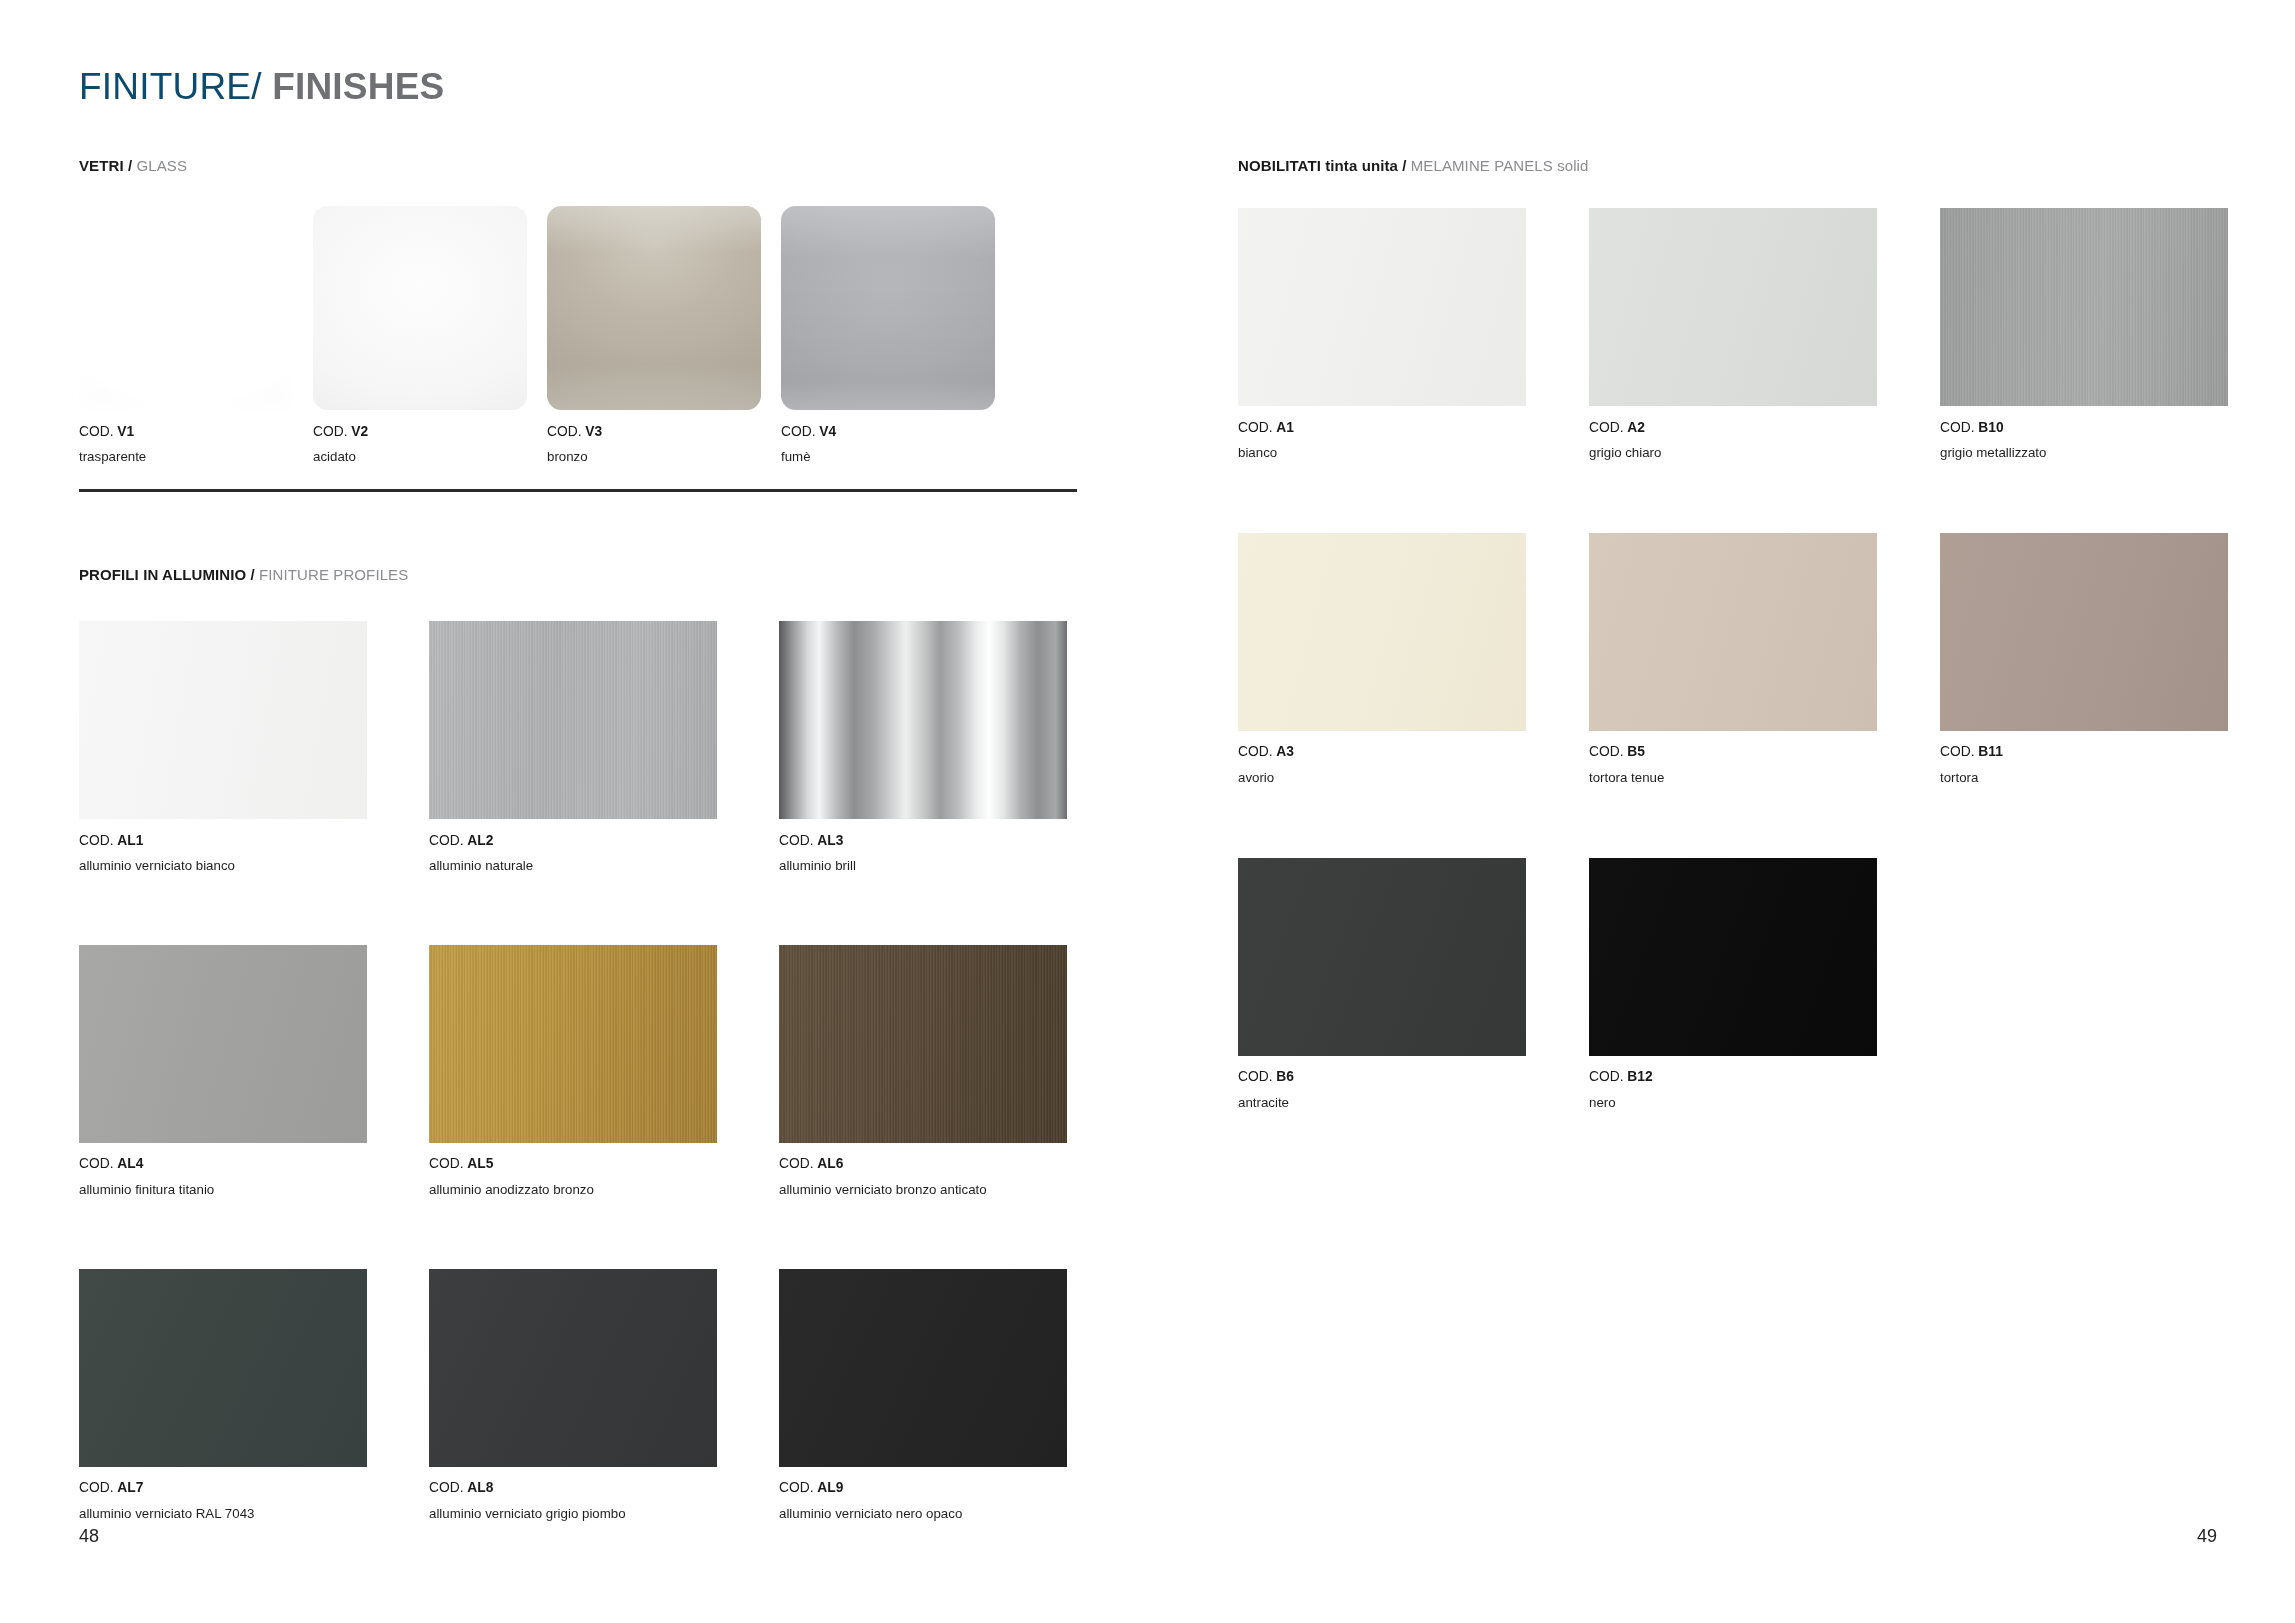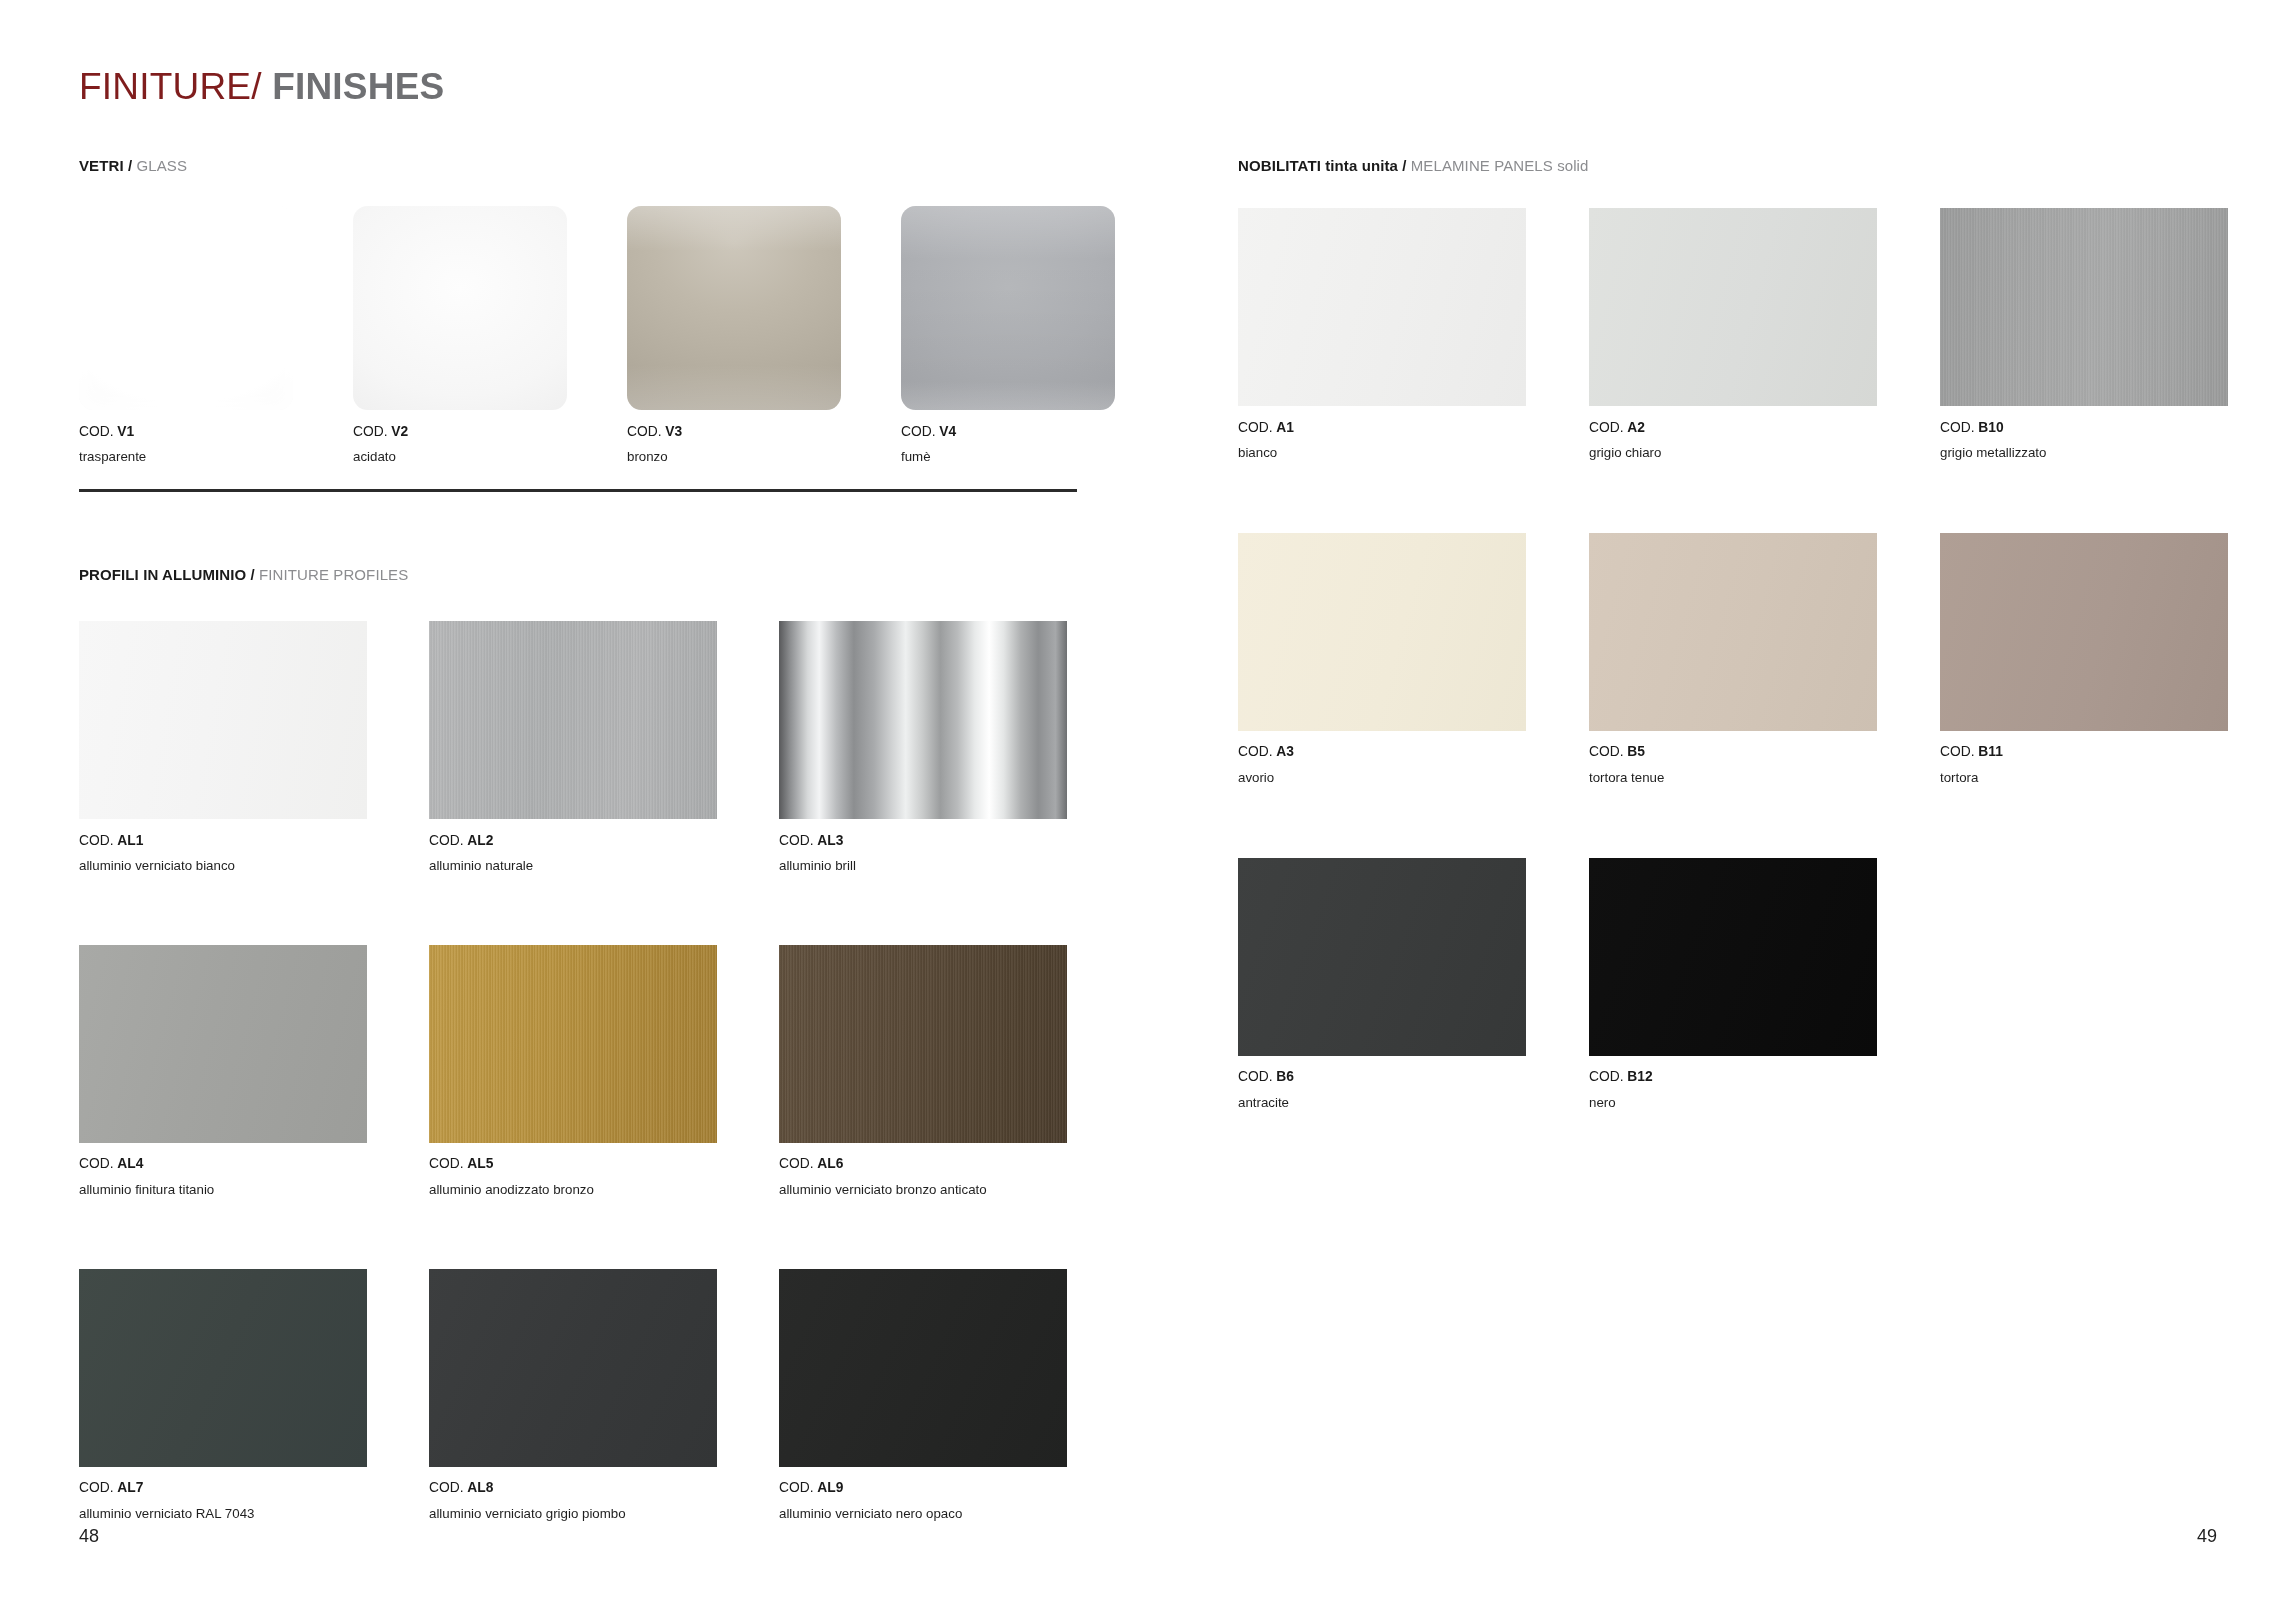--- a/index.html
+++ b/index.html
@@ -19,21 +19,21 @@
 
   
   .page-title {
     position: absolute;
     left: 79px;
     top: 66px;
     font-size: 37px;
     letter-spacing: 0.2px;
     white-space: nowrap;
   }
-  .page-title .t-strong { color: #7f1d1d; font-weight: 400; }
+  .page-title .t-strong { color: #0c4a6e; font-weight: 400; }
   .page-title .t-light  { color: #6f7073; font-weight: 700; }
 
   
   .col-left  { position: absolute; left: 79px;  top: 0; width: 1019px; height: 1382px; }
   .col-right { position: absolute; left: 1238px; top: 0; width: 1010px; height: 1400px; }
 
   
   .section-head {
     position: absolute;
     font-size: 15px;
@@ -56,21 +56,21 @@
     height: 2.8px;
     background: #2b2b2b;
   }
 
   
   .grid { position: absolute; display: grid; }
 
   #grid-glass {
     left: 0; top: 206px;
     grid-template-columns: repeat(4, 214px);
-    column-gap: 60px;
+    column-gap: 20px;
   }
   #grid-alu {
     left: 0; top: 621px;
     grid-template-columns: repeat(3, 288px);
     column-gap: 62px;
     row-gap: 72px;
   }
   #grid-melamine {
     left: 0; top: 208px;
     grid-template-columns: repeat(3, 288px);

